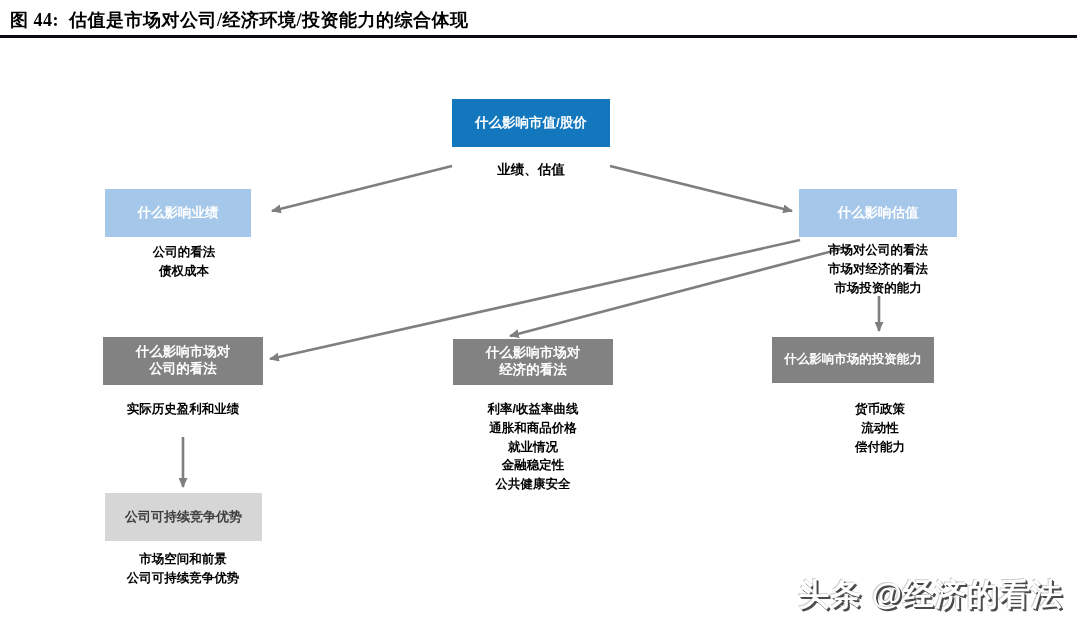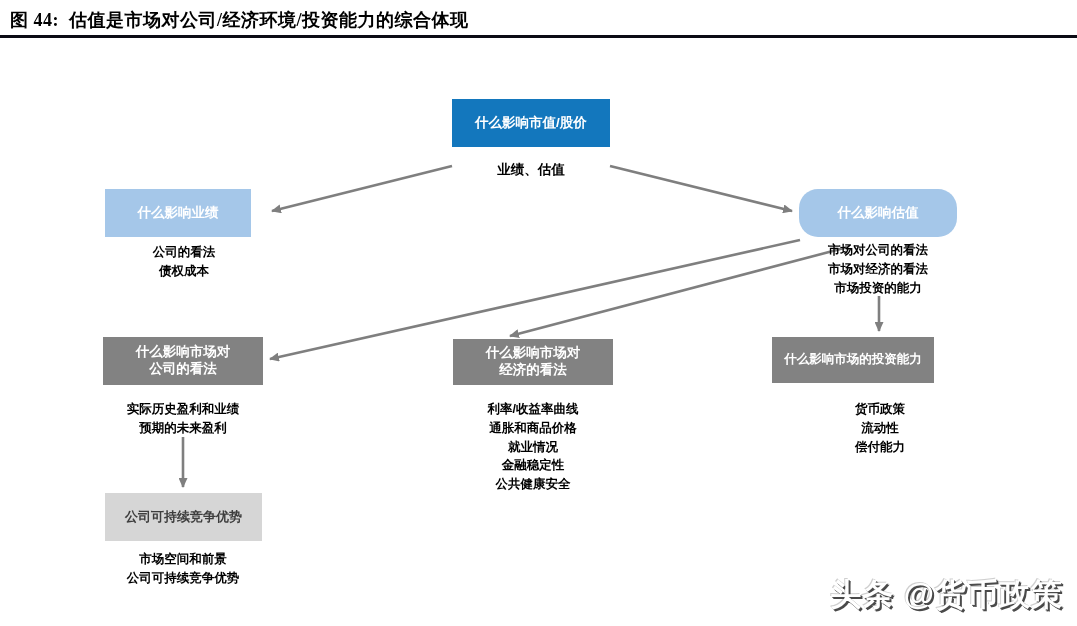--- a/index.html
+++ b/index.html
@@ -89,38 +89,37 @@
   <div class="note" style="left:455px;top:160px;width:152px;font-size:13.5px;">业绩、估值</div>
 
   <div class="node lightblue" style="left:105px;top:189px;width:146px;height:48px;">
     <span>什么影响业绩</span>
   </div>
   <div class="note" style="left:95px;top:243px;width:178px;">
     <div>公司的看法</div>
     <div>债权成本</div>
   </div>
 
-  <div class="node lightblue" style="left:799px;top:189px;width:158px;height:48px;border-radius:19px;">
+  <div class="node lightblue" style="left:799px;top:189px;width:158px;height:48px;">
     <span>什么影响估值</span>
   </div>
   <div class="note" style="left:790px;top:241px;width:176px;">
     <div>市场对公司的看法</div>
     <div>市场对经济的看法</div>
     <div>市场投资的能力</div>
   </div>
 
   <div class="node gray" style="left:103px;top:337px;width:160px;height:48px;">
     <span>
       <span>什么影响市场对</span><br>
       <span>公司的看法</span>
     </span>
   </div>
   <div class="note" style="left:83px;top:400px;width:200px;">
     <div>实际历史盈利和业绩</div>
-    <div>预期的未来盈利</div>
   </div>
 
   <div class="node gray" style="left:453px;top:339px;width:160px;height:46px;">
     <span>
       <span>什么影响市场对</span><br>
       <span>经济的看法</span>
     </span>
   </div>
   <div class="note" style="left:443px;top:400px;width:180px;">
     <div>利率/收益率曲线</div>
@@ -140,15 +139,15 @@
   </div>
 
   <div class="node lightgray" style="left:105px;top:493px;width:157px;height:48px;font-size:13px;">
     <span>公司可持续竞争优势</span>
   </div>
   <div class="note" style="left:83px;top:550px;width:200px;">
     <div>市场空间和前景</div>
     <div>公司可持续竞争优势</div>
   </div>
 
-  <div class="watermark">头条 @货币政策</div>
+  <div class="watermark">头条 @经济的看法</div>
 
 </div>
 
 </body></html>

